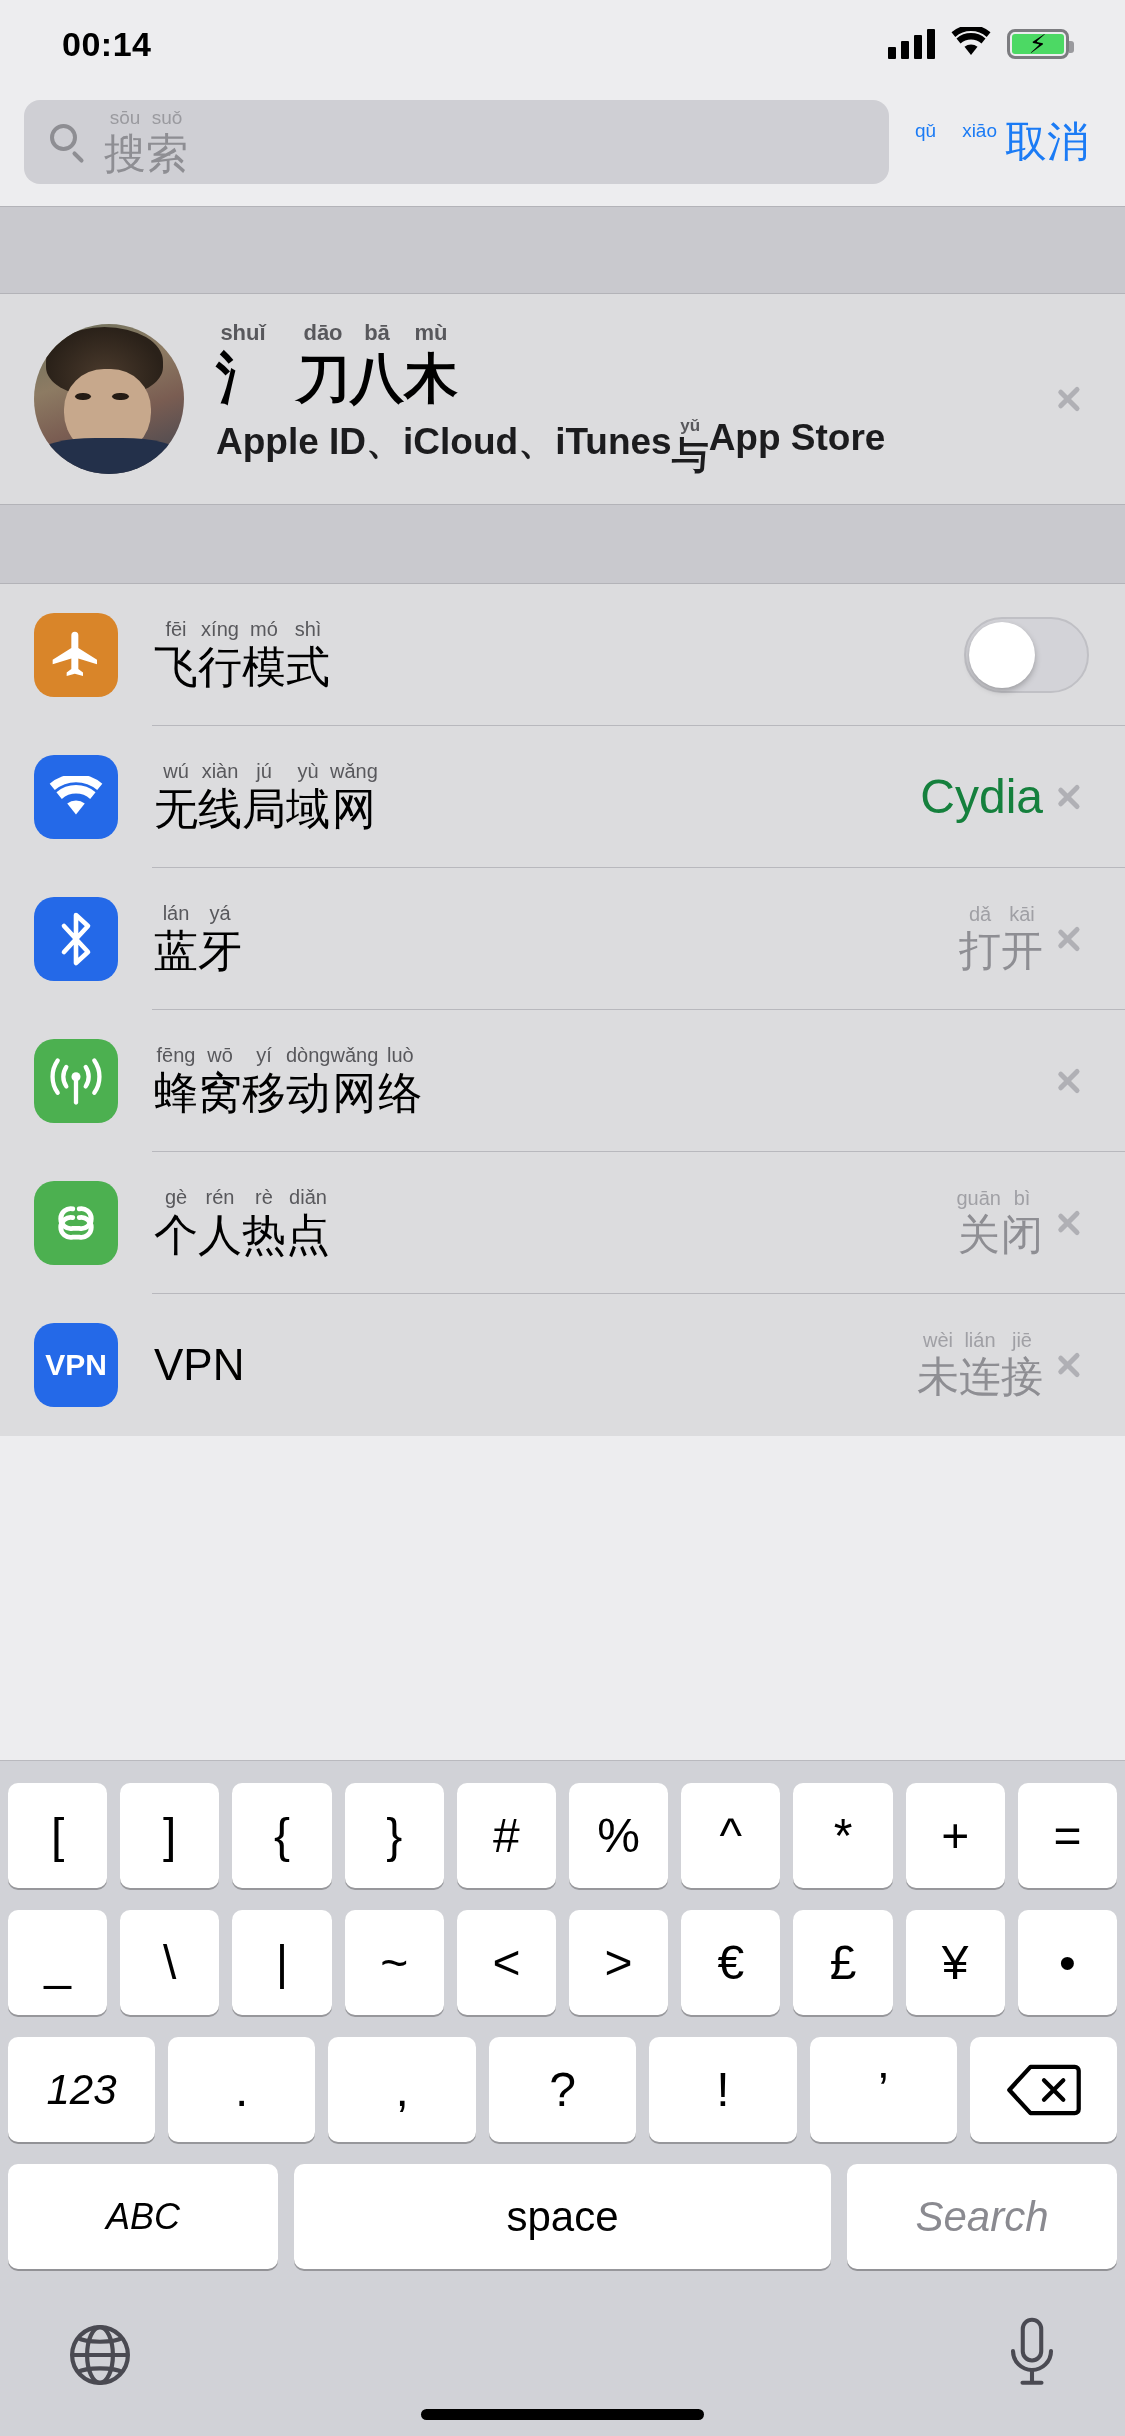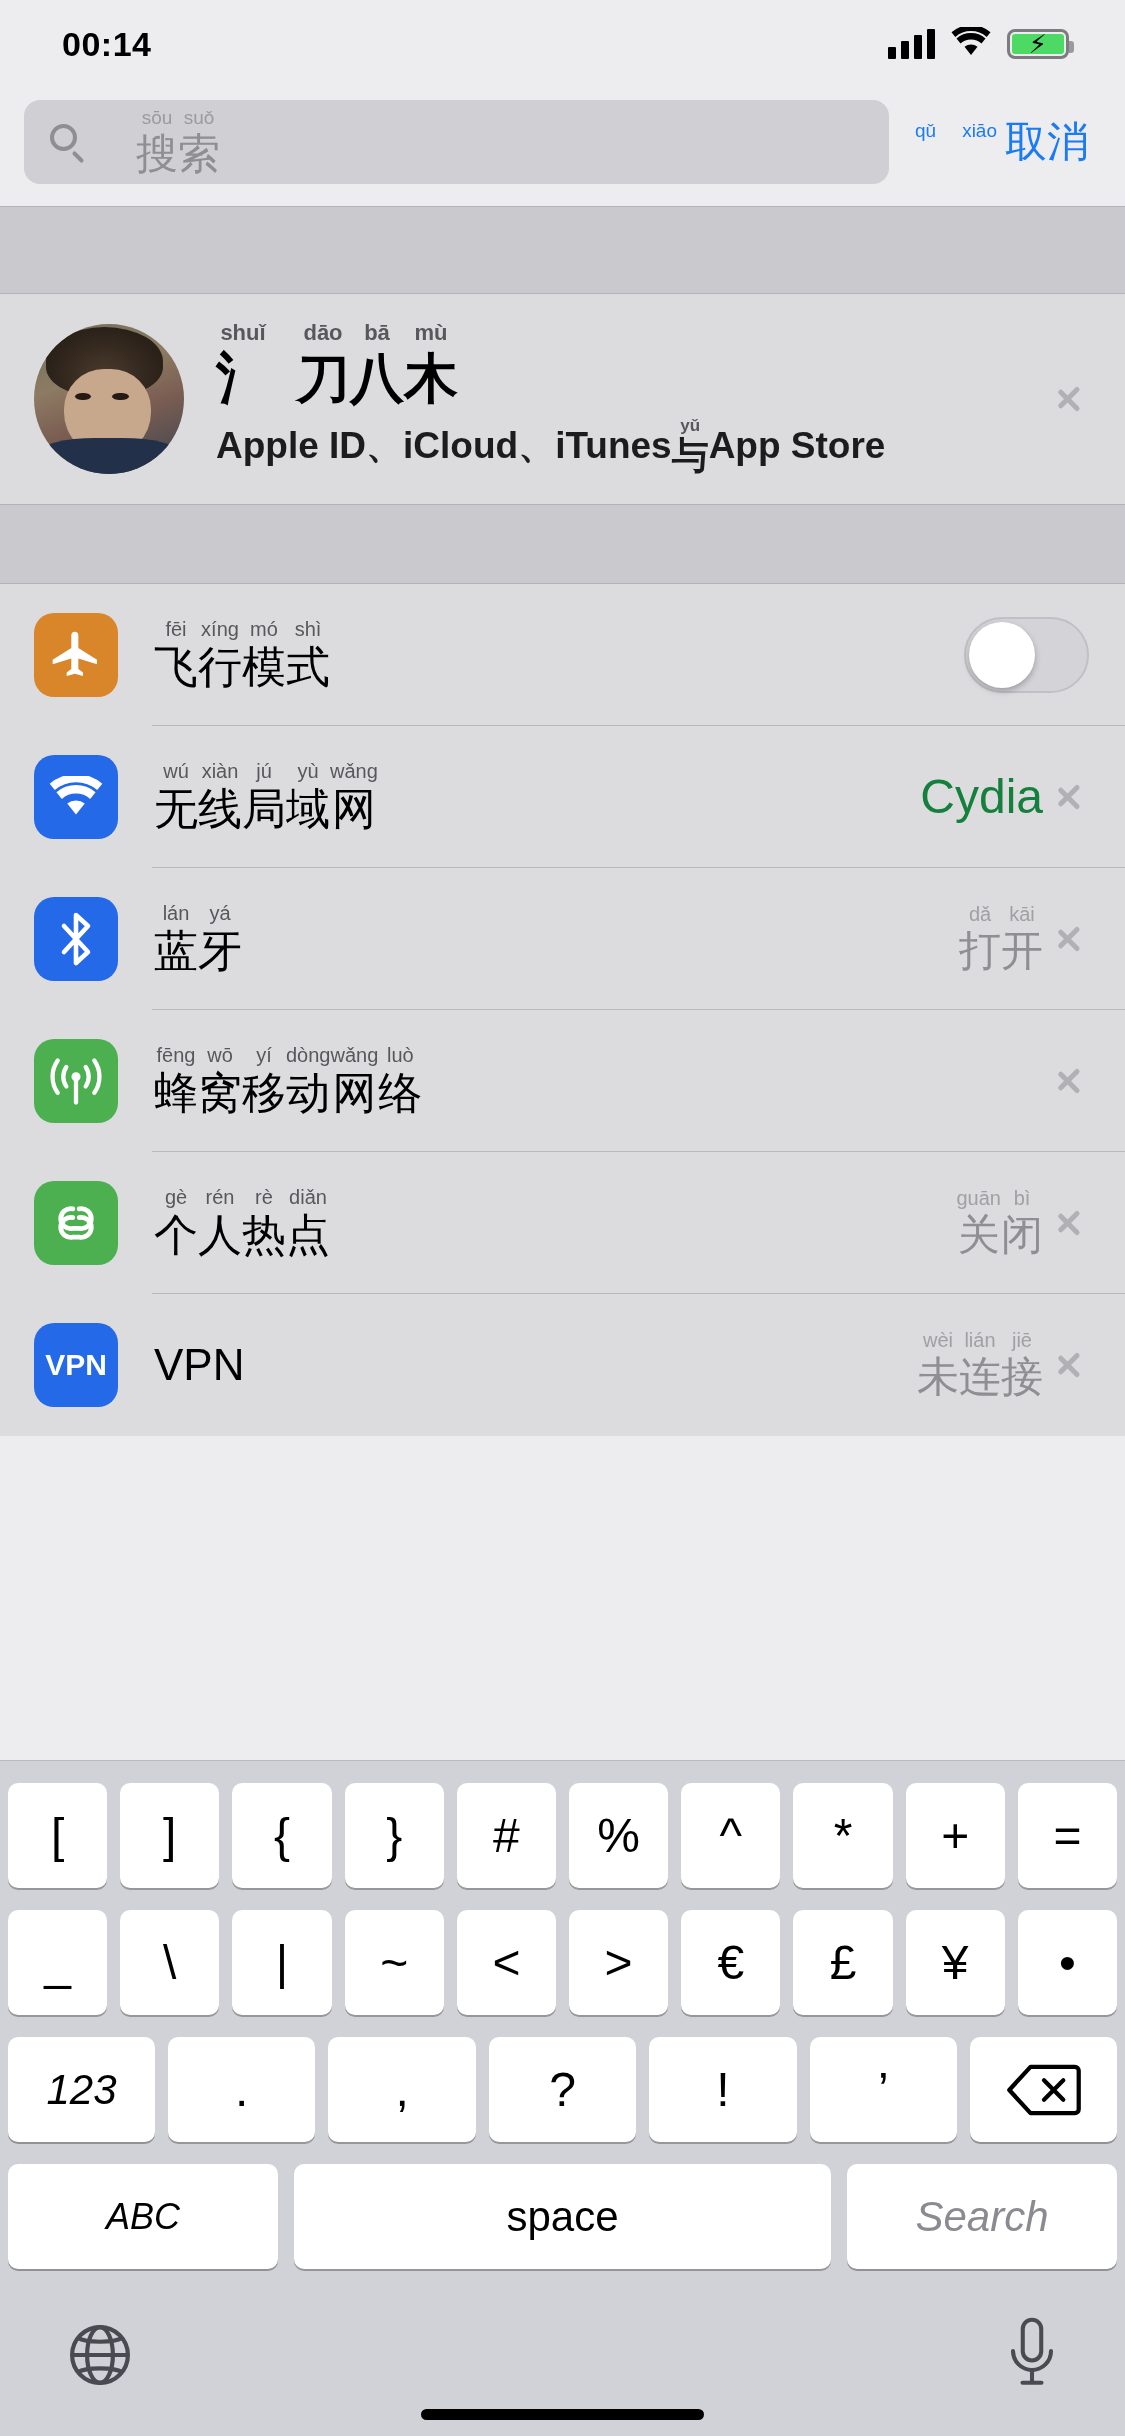--- a/index.html
+++ b/index.html
@@ -56,21 +56,21 @@
     position:absolute; left:0; top:0; width:27px; height:27px;
     border:4px solid #8e8e93; border-radius:50%;
   }
   .magnifier .hand {
     position:absolute; right:1px; bottom:1px; width:14px; height:4px;
     background:#8e8e93; transform:rotate(45deg); border-radius:2px;
   }
   .ruby { display:inline-flex; flex-direction:column; align-items:center; line-height:1; }
   .ruby .py { font-size:19px; color:#9a9a9f; margin-bottom:5px; white-space:nowrap; }
   .ruby .hz { font-size:42px; color:#8e8e93; line-height:1.05; white-space:nowrap; }
-  .ph-group { display:flex; gap:0px; align-items:center;margin-left:32px; }
+  .ph-group { display:flex; gap:0px; align-items:center; }
   .cancel {
     flex:none; padding:0 12px;
     display:inline-flex; flex-direction:row; line-height:1;gap:8px;
   }
   .cancel .py { font-size:19px; color:#1b7bf5; margin-bottom:5px; }
   .cancel .hz { font-size:42px; color:#1b7bf5; }
   .cancel .pyrow { display:flex; gap:26px; }
   .cancel .hzrow { display:flex; }
 
   
@@ -105,21 +105,21 @@
   .avatar .eyeR { left:52%; }
   .avatar .shirt {
     position:absolute; left:4%; bottom:0; width:92%; height:24%;
     background:#23304a; border-radius:40% 40% 0 0;
   }
   .profile-text { flex:1; margin-left:32px;font-weight:bold; }
   .pname { display:flex; align-items:flex-end; gap:0; }
   .pname .ruby .py { font-size:22px; color:#58585c; margin-bottom:6px; }
   .pname .ruby .hz { font-size:54px; color:#000; }
   .psub {
-    margin-top:10px; font-size:37px; color:#1c1c1e; display:flex; align-items:center;
+    margin-top:10px; font-size:37px; color:#1c1c1e; display:flex; align-items:flex-start;
     white-space:nowrap;
   }
   .psub .ruby .py { font-size:17px; color:#58585c; margin-bottom:3px; }
   .psub .ruby .hz { font-size:37px; color:#1c1c1e; }
   .chev {
     flex:none; width:26px; height:46px; position:relative; margin-right:18px;
   }
   .chev:before, .chev:after {
     content:""; position:absolute; left:4px; width:28px; height:5px;
     background:#b0b0b5; border-radius:3px;

